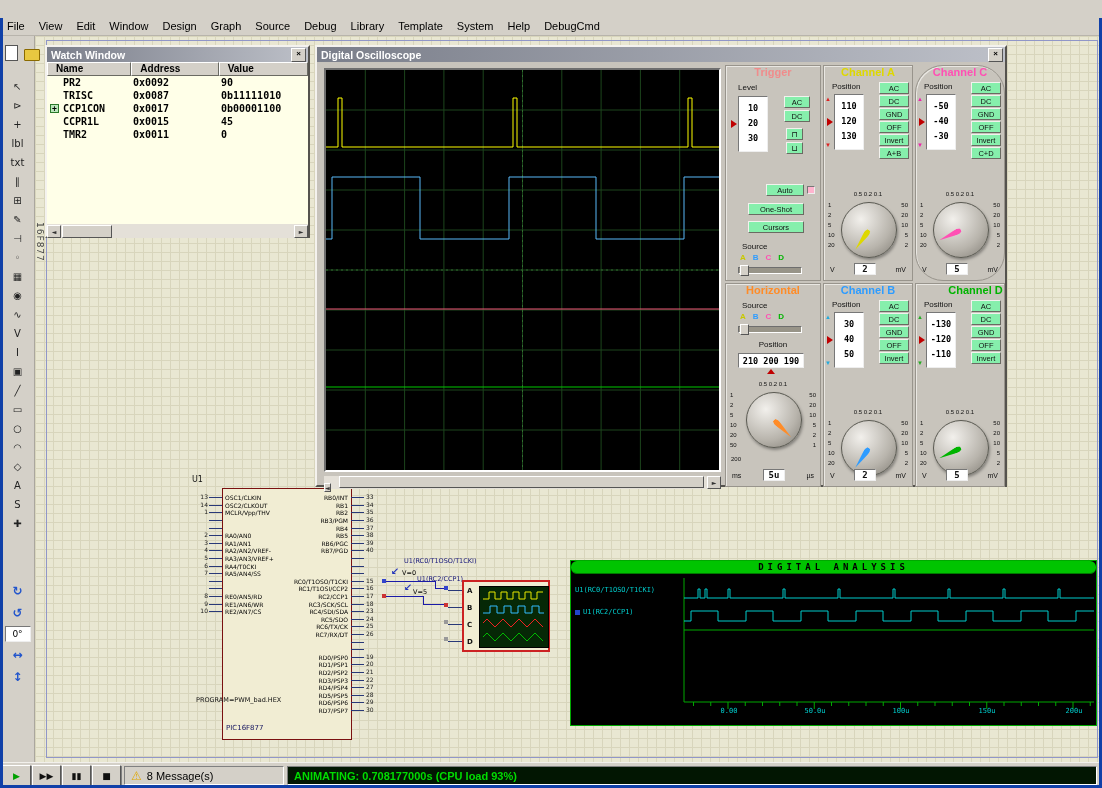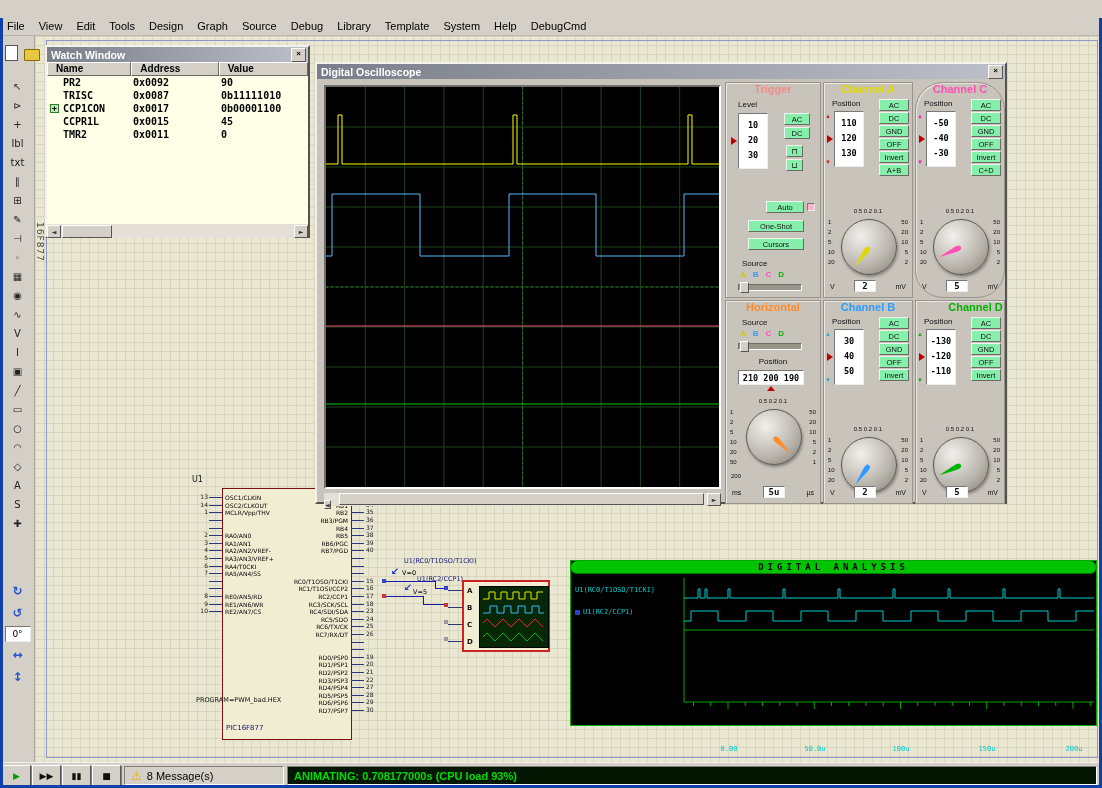--- a/index.html
+++ b/index.html
@@ -80,21 +80,21 @@
   .wexp:empty{visibility:hidden;}
   .wname{width:67px;}
   .waddr{width:88px;padding-left:3px;box-sizing:border-box;}
   .wval{flex:1;padding-left:3px;}
   .hscroll{height:14px;background:#E4E0D8;display:flex;align-items:center;position:relative;}
   .sarrow{width:14px;height:13px;background:#D4D0C8;border:1px solid;border-color:#fff #555 #555 #fff;
           font:6px/11px "DejaVu Sans",sans-serif;text-align:center;box-sizing:border-box;color:#333;}
   .sarrow.right{position:absolute;right:0;}
   .sthumb2{position:absolute;left:15px;width:50px;height:13px;background:#D4D0C8;border:1px solid;border-color:#fff #555 #555 #fff;box-sizing:border-box;}
   
-  .osc{left:315px;top:62px;width:692px;height:442px;}
+  .osc{left:315px;top:45px;width:692px;height:442px;}
   .osc-screen{position:absolute;left:7px;top:21px;width:397px;height:404px;border:2px solid;
               border-color:#6e6e6e #fff #fff #6e6e6e;background:#000;box-sizing:border-box;}
   .osc-screen svg{position:absolute;left:0;top:0;}
   .osc-hscroll{position:absolute;left:7px;top:429px;width:397px;height:13px;background:#E4E0D8;}
   .osc-hscroll .sthumb2{left:15px;width:365px;height:12px;}
   .osc-panel{position:absolute;left:406px;top:16px;width:286px;height:426px;}
   .group{position:absolute;background:#C8C4BC;border:1px solid #98948C;box-shadow:inset 1px 1px 0 #E9E7E2;box-sizing:border-box;}
   .group.trigger{left:2px;top:2px;width:96px;height:216px;}
   .group.horizontal{left:2px;top:220px;width:96px;height:204px;}
   .chan-cells{display:contents;}
@@ -158,21 +158,21 @@
   .horizontal .knobwrap{top:100px;}
   .extra-scale{position:absolute;left:5px;bottom:24px;font-size:6px;color:#111;}
   
   .analysis{left:570px;top:560px;width:527px;height:166px;background:#000;border:1px solid #00A800;box-sizing:border-box;}
   .an-title{height:12px;background:#00C400;color:#000;font:bold 9px/12px "DejaVu Sans Mono",monospace;
             text-align:center;letter-spacing:4px;border-bottom:1px solid #007800;border-radius:6px;}
   .analysis svg{position:absolute;left:0;top:13px;}
   .an-sig{position:absolute;left:4px;display:flex;align-items:center;gap:3px;
           font:7px "DejaVu Sans Mono",monospace;color:#00CCCC;white-space:nowrap;}
   .an-marker{width:5px;height:5px;background:#2244CC;display:block;}
-  .an-time{position:absolute;top:146px;transform:translateX(-50%);font:7px "DejaVu Sans Mono",monospace;color:#00CCCC;margin-top:38px;}
+  .an-time{position:absolute;top:146px;transform:translateX(-50%);font:7px "DejaVu Sans Mono",monospace;color:#00CCCC;}
   
   .bottombar{left:0;top:762px;width:1102px;height:26px;background:#D4D0C8;border-top:1px solid #F2F0EC;box-sizing:border-box;}
   .vsm-btn{position:relative;width:29px;height:21px;background:#D4D0C8;border:1px solid;border-color:#fff #555 #555 #fff;
            box-shadow:1px 1px 0 #808080;display:flex;align-items:center;justify-content:center;padding:0;margin:0;
            font:9px "DejaVu Sans",sans-serif;}
   .vsm-row{position:absolute;left:2px;top:2px;display:flex;gap:1px;}
   .msg-panel{position:absolute;left:124px;top:3px;width:160px;height:19px;border:1px solid;border-color:#808080 #fff #fff #808080;
              display:flex;align-items:center;gap:5px;padding-left:6px;box-sizing:border-box;
              font:11px "Liberation Sans",sans-serif;color:#000;}
   .warn{color:#E0A800;font-size:12px;}
@@ -186,21 +186,21 @@
 <body>
 
 <div id="screen">
 
 
   <div class="abs menubar">
 
   <span class="menu-item">File</span>
       <span class="menu-item">View</span>
       <span class="menu-item">Edit</span>
-      <span class="menu-item">Tools</span>
+      <span class="menu-item">Window</span>
       <span class="menu-item">Design</span>
       <span class="menu-item">Graph</span>
       <span class="menu-item">Source</span>
       <span class="menu-item">Debug</span>
       <span class="menu-item">Library</span>
       <span class="menu-item">Template</span>
       <span class="menu-item">System</span>
       <span class="menu-item">Help</span>
       <span class="menu-item">DebugCmd</span>
     </div>

